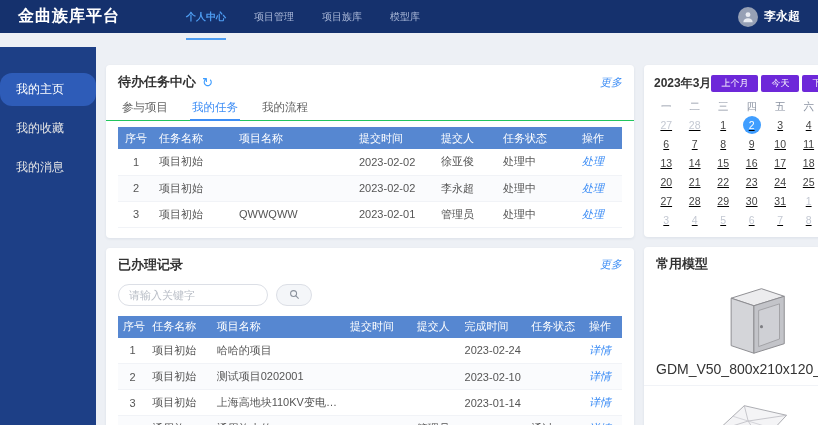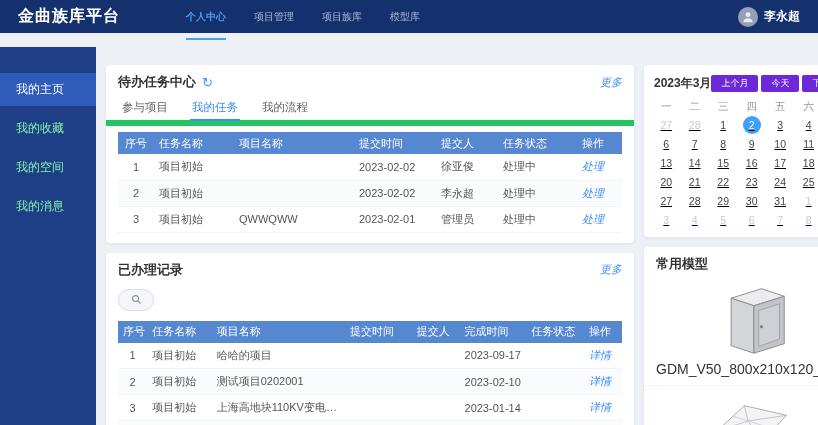--- a/index.html
+++ b/index.html
@@ -18,39 +18,39 @@
   .nav-item.active::after { content:""; position:absolute; left:14px; right:14px;
     bottom:0; height:2px; background:#4e9df2; }
   .user { margin-left:auto; display:flex; align-items:center; gap:6px; cursor:pointer; }
   .avatar { width:20px; height:20px; border-radius:50%; background:#96a0b5;
     display:flex; align-items:center; justify-content:center; overflow:hidden; }
   .user-name { color:#ffffff; font-size:12px; font-weight:bold; }
 
   
   .sidebar { position:absolute; top:47px; left:0; bottom:0; width:96px;
     background:#1d3f86; padding-top:26px; }
-  .side-item { color:#86efac; font-size:12px; padding:8px 0 8px 16px;
+  .side-item { color:#e5e5e5; font-size:12px; padding:8px 0 8px 16px;
     margin-bottom:6px; cursor:pointer; white-space:nowrap; }
-  .side-item.active { background:#2e5cb8; color:#ffffff; }
+  .side-item.active { background:#2e5cb8; color:#ffffff;border-radius:12px; }
 
   
   .content { position:absolute; top:47px; left:96px; width:722px; height:378px;
     padding:18px 8px 0 10px; display:flex; gap:10px; align-items:flex-start; overflow:hidden; }
   .col-main { width:528px; display:flex; flex-direction:column; gap:10px; }
   .col-right { flex:1; display:flex; flex-direction:column; gap:10px; }
   .card { background:#ffffff; border-radius:4px; box-shadow:0 1px 3px rgba(30,50,90,0.08); }
 
   .card-head { display:flex; align-items:center; padding:8px 12px 4px; }
   .card-title { font-size:13px; font-weight:bold; color:#333; }
   .refresh { color:#409eff; font-size:13px; margin-left:6px; cursor:pointer; line-height:1; }
   .more { margin-left:auto; font-size:11px; }
   .link { color:#3d8df5; cursor:pointer; text-decoration:none;font-style:italic; }
 
   
-  .tabs { display:flex; gap:20px; padding:0 14px; border-bottom:6px solid #22c55e; }
+  .tabs { display:flex; gap:20px; padding:0 14px; border-bottom:1px solid #22c55e; }
   .tab { font-size:11.5px; color:#666; padding:5px 2px 4px; cursor:pointer; }
   .tab.active { color:#3d8df5; border-bottom:2px solid #3d8df5; margin-bottom:-1px; }
 
   
   .table-wrap { padding:6px 12px 10px; }
   table { width:100%; border-collapse:collapse; table-layout:fixed; font-size:11px; color:#555; }
   thead th { background:#5687d1; color:#fff; font-weight:normal; height:22px;
     padding:0 5px; text-align:left; font-size:11px; overflow:hidden; white-space:nowrap; }
   tbody td { height:26px; padding:0 5px; border-bottom:1px solid #f1f3f7;
     overflow:hidden; white-space:nowrap; text-overflow:ellipsis; }
@@ -110,21 +110,20 @@
             <path d="M4 21c0-4.4 3.6-7 8-7s8 2.6 8 7" fill="#e8ebf2"></path>
           </svg>
       </span>
       <span class="user-name">李永超</span>
     </div>
   </header>
 
   <aside class="sidebar">
     <div class="side-item active">我的主页</div>
     <div class="side-item">我的收藏</div>
-    <div class="side-item">我的空间</div>
     <div class="side-item">我的消息</div>
   </aside>
 
   <div class="content">
 
     <div class="col-main">
 
       <section class="card">
         <div class="card-head">
           <span class="card-title">待办任务中心</span>
@@ -190,20 +189,21 @@
           </table>
         </div>
       </section>
 
       <section class="card">
         <div class="card-head">
           <span class="card-title">已办理记录</span>
           <span class="more link">更多</span>
         </div>
         <div class="search-row">
+          <input class="search-input" type="text" placeholder="请输入关键字" style="">
           <span class="search-btn">
             <svg width="11" height="11" viewBox="0 0 24 24">
               <circle cx="10" cy="10" r="6.5" fill="none" stroke="#8a919c" stroke-width="2.4"></circle>
               <line x1="15" y1="15" x2="21" y2="21" stroke="#8a919c" stroke-width="2.4"></line>
             </svg>
           </span>
         </div>
         <div class="table-wrap">
           <table>
             <colgroup>
@@ -228,21 +228,21 @@
                   <th>操作</th>
                 </tr>
             </thead>
             <tbody>
                 <tr>
                   <td>1</td>
                   <td>项目初始</td>
                   <td>哈哈的项目</td>
                   <td></td>
                   <td></td>
-                  <td>2023-09-17</td>
+                  <td>2023-02-24</td>
                   <td></td>
                   <td><span class="link">详情</span></td>
                 </tr>
                 <tr>
                   <td>2</td>
                   <td>项目初始</td>
                   <td>测试项目0202001</td>
                   <td></td>
                   <td></td>
                   <td>2023-02-10</td>

